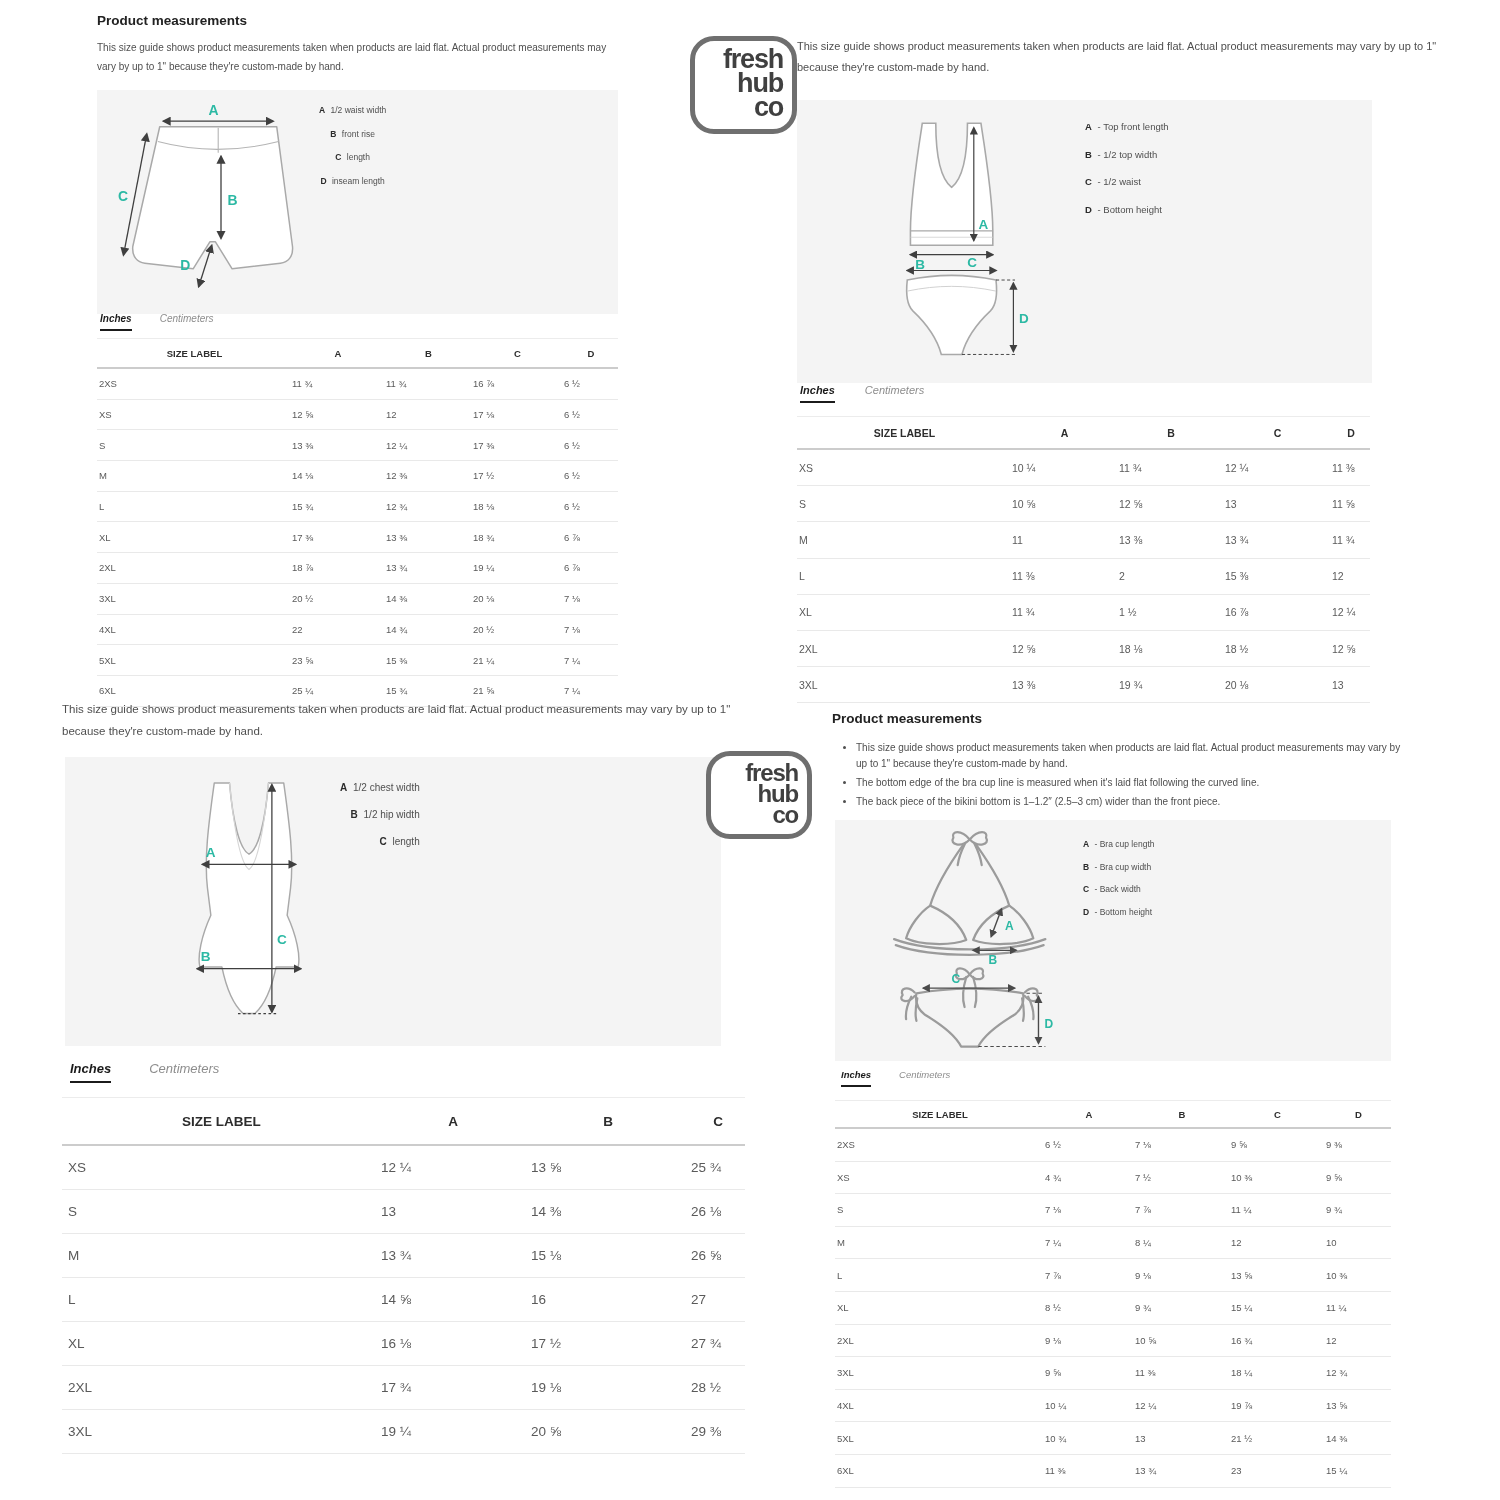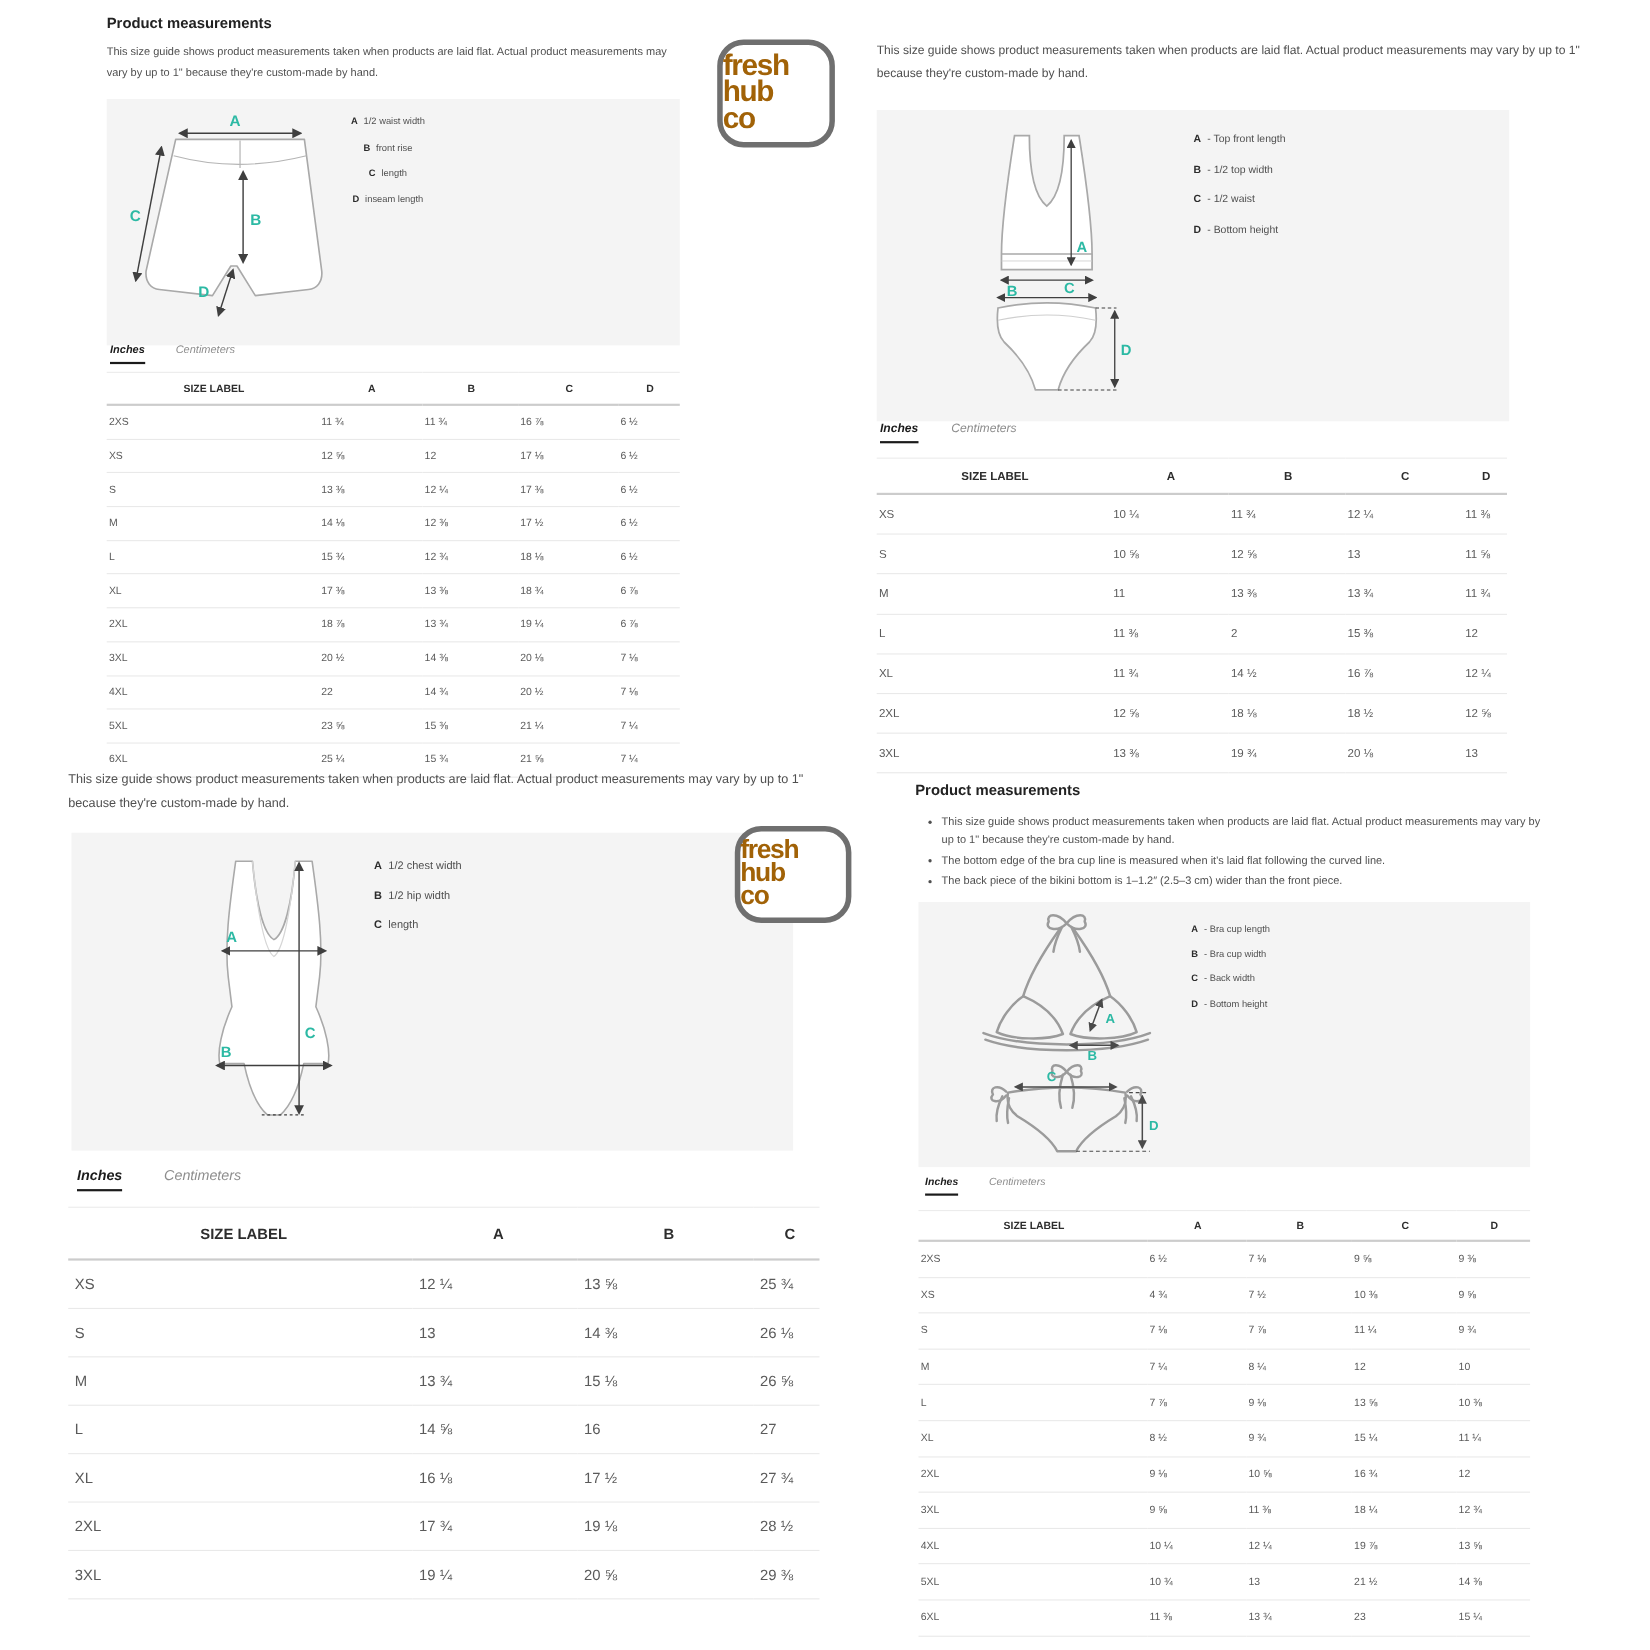--- a/index.html
+++ b/index.html
@@ -14,32 +14,32 @@
   .legend .li{line-height:1;color:#4f4f4f;}
   .legend .li b{color:#2b2b2b;margin-right:3px;}
   .tabs{position:absolute;display:flex;align-items:flex-start;font-style:italic;}
   .tab{color:#8d8d8d;cursor:pointer;}
   .tab.active{color:#1b1b1b;font-weight:bold;border-bottom:2px solid #1b1b1b;padding-bottom:5px;}
   table{position:absolute;border-collapse:collapse;table-layout:fixed;}
   th{text-align:center;font-weight:bold;color:#2d2d2d;vertical-align:middle;
      border-top:1px solid #ececec;border-bottom:2px solid #cccccc;padding:0 0 0 2px;}
   td{text-align:left;color:#5a5a5a;vertical-align:middle;border-bottom:1px solid #e9e9e9;padding:0 0 0 2px;}
   .logo{position:absolute;box-sizing:border-box;border:5px solid #6f6f6f;border-radius:24px;
-        background:#fff;text-align:left;font-weight:bold;color:#a16207;letter-spacing:-1.2px;line-height:0.88;}
+        background:#fff;text-align:right;font-weight:bold;color:#404040;letter-spacing:-1.2px;line-height:0.88;margin-left:38px;}
   .logo div{padding-right:9px;}
   
   .q-tl .legend{font-size:8.5px;text-align:center;} .q-tl .legend .li{margin-bottom:15px;}
   .q-tl .tabs{font-size:10px;} .q-tl .tab{margin-right:28px;}
   .q-tl table{font-size:9.5px;} .q-tl th{height:28px;} .q-tl td{height:29.7px;}
   .q-tr2 .para{font-size:11px;}
   .q-tr2 .legend{font-size:9.5px;} .q-tr2 .legend .li{margin-bottom:18px;}
   .q-tr2 .tabs{font-size:11px;} .q-tr2 .tab{margin-right:30px;}
   .q-tr2 table{font-size:10.5px;} .q-tr2 th{height:31px;} .q-tr2 td{height:35.2px;}
   .q-bl .para{font-size:11.5px;}
-  .q-bl .legend{font-size:10px;} .q-bl .legend .li{margin-bottom:17px;}
+  .q-bl .legend{font-size:10px;} .q-bl .legend .li{margin-bottom:17px;text-align:right;}
   .q-bl .tabs{font-size:13px;} .q-bl .tab{margin-right:38px;}
   .q-bl table{font-size:13.5px;} .q-bl th{height:46px;padding-left:6px;} .q-bl td{height:43px;padding-left:6px;}
   .q-br .bullets{position:absolute;font-size:10px;line-height:1.6;}
   .q-br ul{margin:0;padding-left:13px;}
   .q-br li{margin-bottom:3px;}
   .q-br .legend{font-size:8.5px;} .q-br .legend .li{margin-bottom:14px;}
   .q-br .tabs{font-size:9.5px;} .q-br .tab{margin-right:28px;}
   .q-br table{font-size:9.5px;} .q-br th{height:26px;} .q-br td{height:31.6px;}
   .dletter{fill:#2cb9a4;font-weight:bold;font-family:"Liberation Sans","DejaVu Sans",sans-serif;}
 </style>
@@ -270,21 +270,21 @@
           <tr>
             <td>L</td>
             <td>11 ⅜</td>
             <td>2</td>
             <td>15 ⅜</td>
             <td>12</td>
           </tr>
           <tr>
             <td>XL</td>
             <td>11 ¾</td>
-            <td>14 ½</td>
+            <td>1 ½</td>
             <td>16 ⅞</td>
             <td>12 ¼</td>
           </tr>
           <tr>
             <td>2XL</td>
             <td>12 ⅝</td>
             <td>18 ⅛</td>
             <td>18 ½</td>
             <td>12 ⅝</td>
           </tr>

